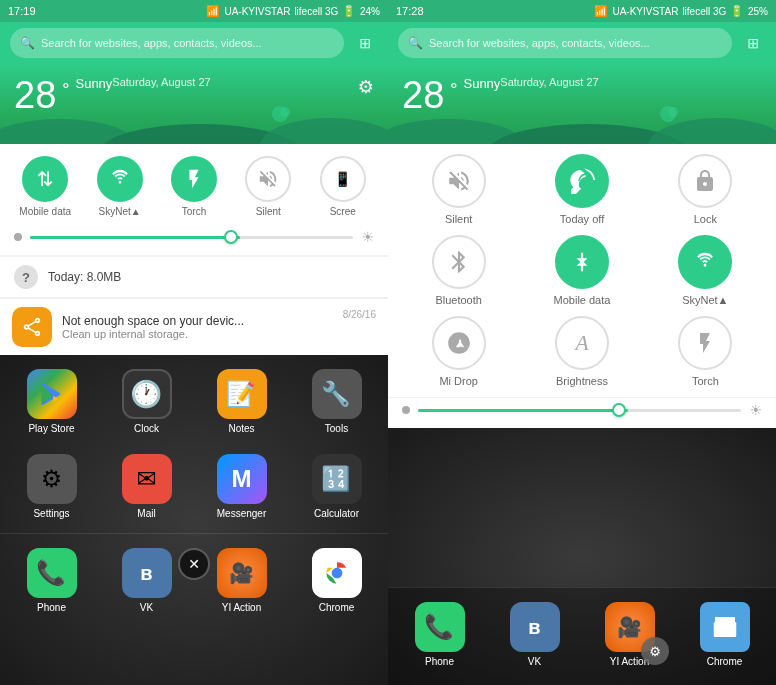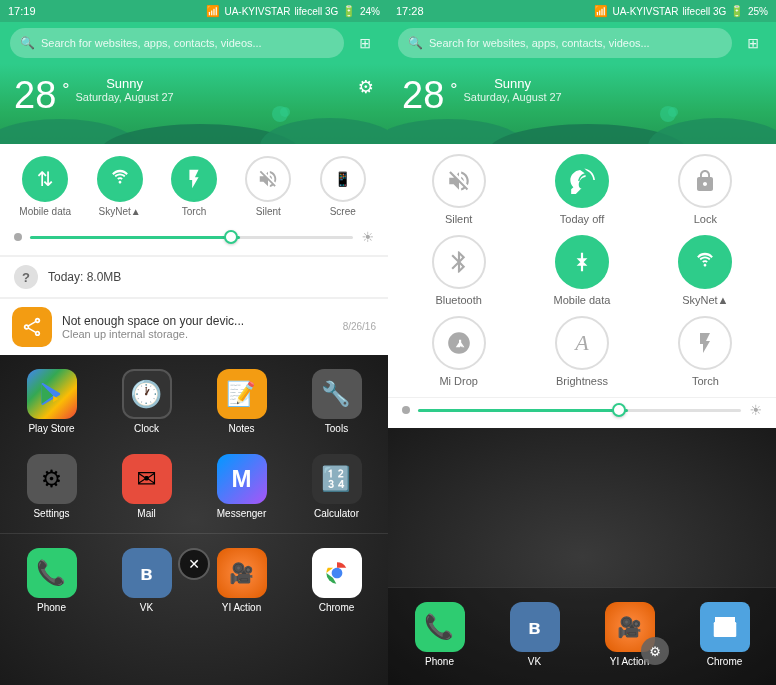--- a/index.html
+++ b/index.html
@@ -89,21 +89,21 @@
       min-height: 80px;
     }
     .weather-top {
       display: flex;
       justify-content: space-between;
       align-items: flex-start;
     }
     .temp-area { display: flex; align-items: flex-start; gap: 6px; }
     .temp-number { font-size: 38px; color: white; font-weight: 300; line-height: 1; }
     .temp-degree { font-size: 18px; color: white; margin-top: 4px; }
-    .weather-info { display: flex; flex-direction: column; align-items: center; }
+    .weather-info { display: flex; flex-direction: row; }
     .weather-condition { color: white; font-size: 13px; font-weight: 500; }
     .weather-date { color: rgba(255,255,255,0.85); font-size: 11px; }
     .settings-gear { color: white; font-size: 18px; cursor: pointer; }
 
     
     .quick-toggles {
       background: white;
       padding: 12px 8px 8px;
       flex-shrink: 0;
     }
@@ -212,21 +212,21 @@
       width: 40px; height: 40px;
       border-radius: 10px;
       background: #f39c12;
       display: flex; align-items: center; justify-content: center;
       font-size: 20px;
       flex-shrink: 0;
     }
     .notif-content { flex: 1; }
     .notif-title { font-size: 12px; color: #333; font-weight: 500; }
     .notif-sub { font-size: 11px; color: #888; }
-    .notif-time { font-size: 10px; color: #aaa; align-self: flex-start; margin-top: 14px; }
+    .notif-time { font-size: 10px; color: #aaa; align-self: flex-start; margin-top: 2px; }
 
     
     .home-screen {
       flex: 1;
       background: #2c2c2c;
       position: relative;
       overflow: hidden;
     }
     .home-bg {
       position: absolute;

